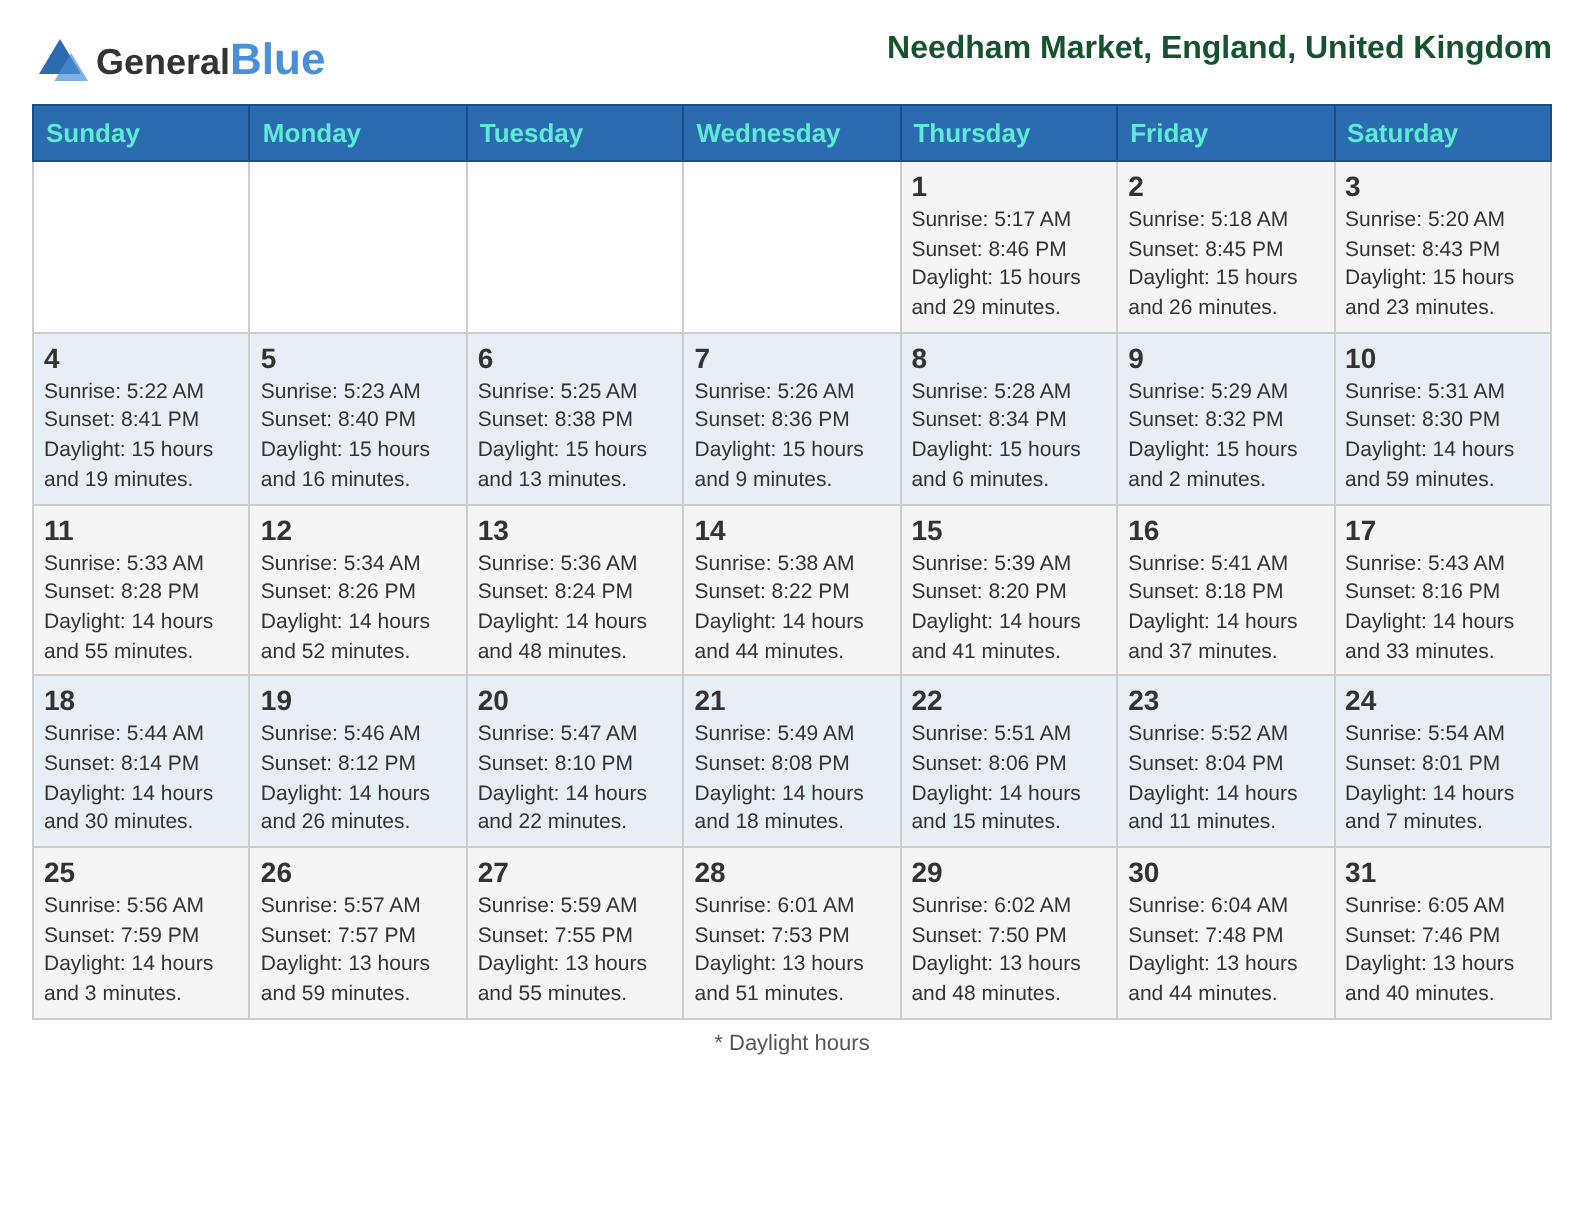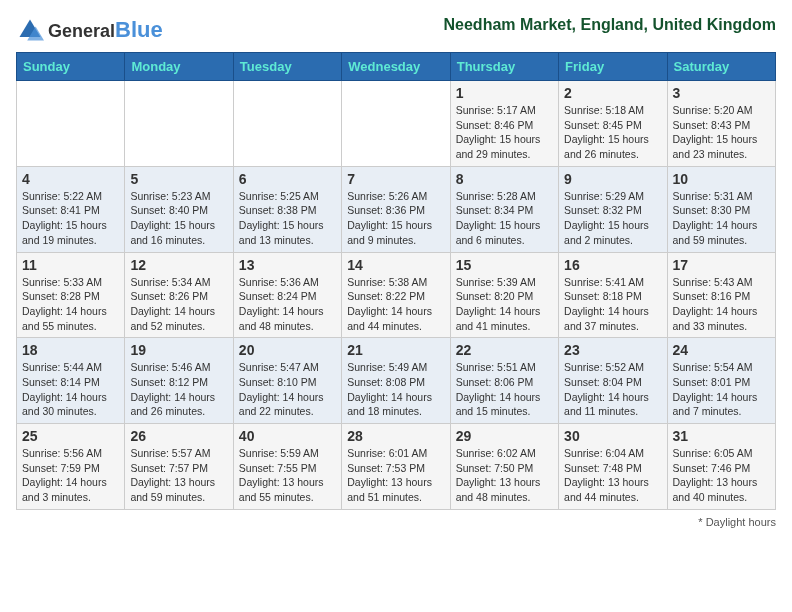--- a/index.html
+++ b/index.html
@@ -88,21 +88,21 @@
       line-height: 1.4;
       color: #333;
     }
     .empty-cell {
       background: #fff !important;
     }
     .footer-note {
       margin-top: 6px;
       font-size: 11px;
       color: #555;
-      text-align: right;
+      text-align: center;
     }
   </style>
 </head>
 <body>
 
 <div class="header-area">
   <div class="logo">
     <svg class="logo-icon" viewBox="0 0 40 40">
       <rect x="0" y="0" width="40" height="40" fill="white"></rect>
       <polygon points="20,5 35,30 5,30" fill="#2b6cb0"></polygon>
@@ -244,21 +244,21 @@
       <tr>
         <td>
           <span class="day-number">25</span>
           <div class="day-info">Sunrise: 5:56 AM<br>Sunset: 7:59 PM<br>Daylight: 14 hours and 3 minutes.</div>
         </td>
         <td>
           <span class="day-number">26</span>
           <div class="day-info">Sunrise: 5:57 AM<br>Sunset: 7:57 PM<br>Daylight: 13 hours and 59 minutes.</div>
         </td>
         <td>
-          <span class="day-number">40</span>
+          <span class="day-number">27</span>
           <div class="day-info">Sunrise: 5:59 AM<br>Sunset: 7:55 PM<br>Daylight: 13 hours and 55 minutes.</div>
         </td>
         <td>
           <span class="day-number">28</span>
           <div class="day-info">Sunrise: 6:01 AM<br>Sunset: 7:53 PM<br>Daylight: 13 hours and 51 minutes.</div>
         </td>
         <td>
           <span class="day-number">29</span>
           <div class="day-info">Sunrise: 6:02 AM<br>Sunset: 7:50 PM<br>Daylight: 13 hours and 48 minutes.</div>
         </td>

